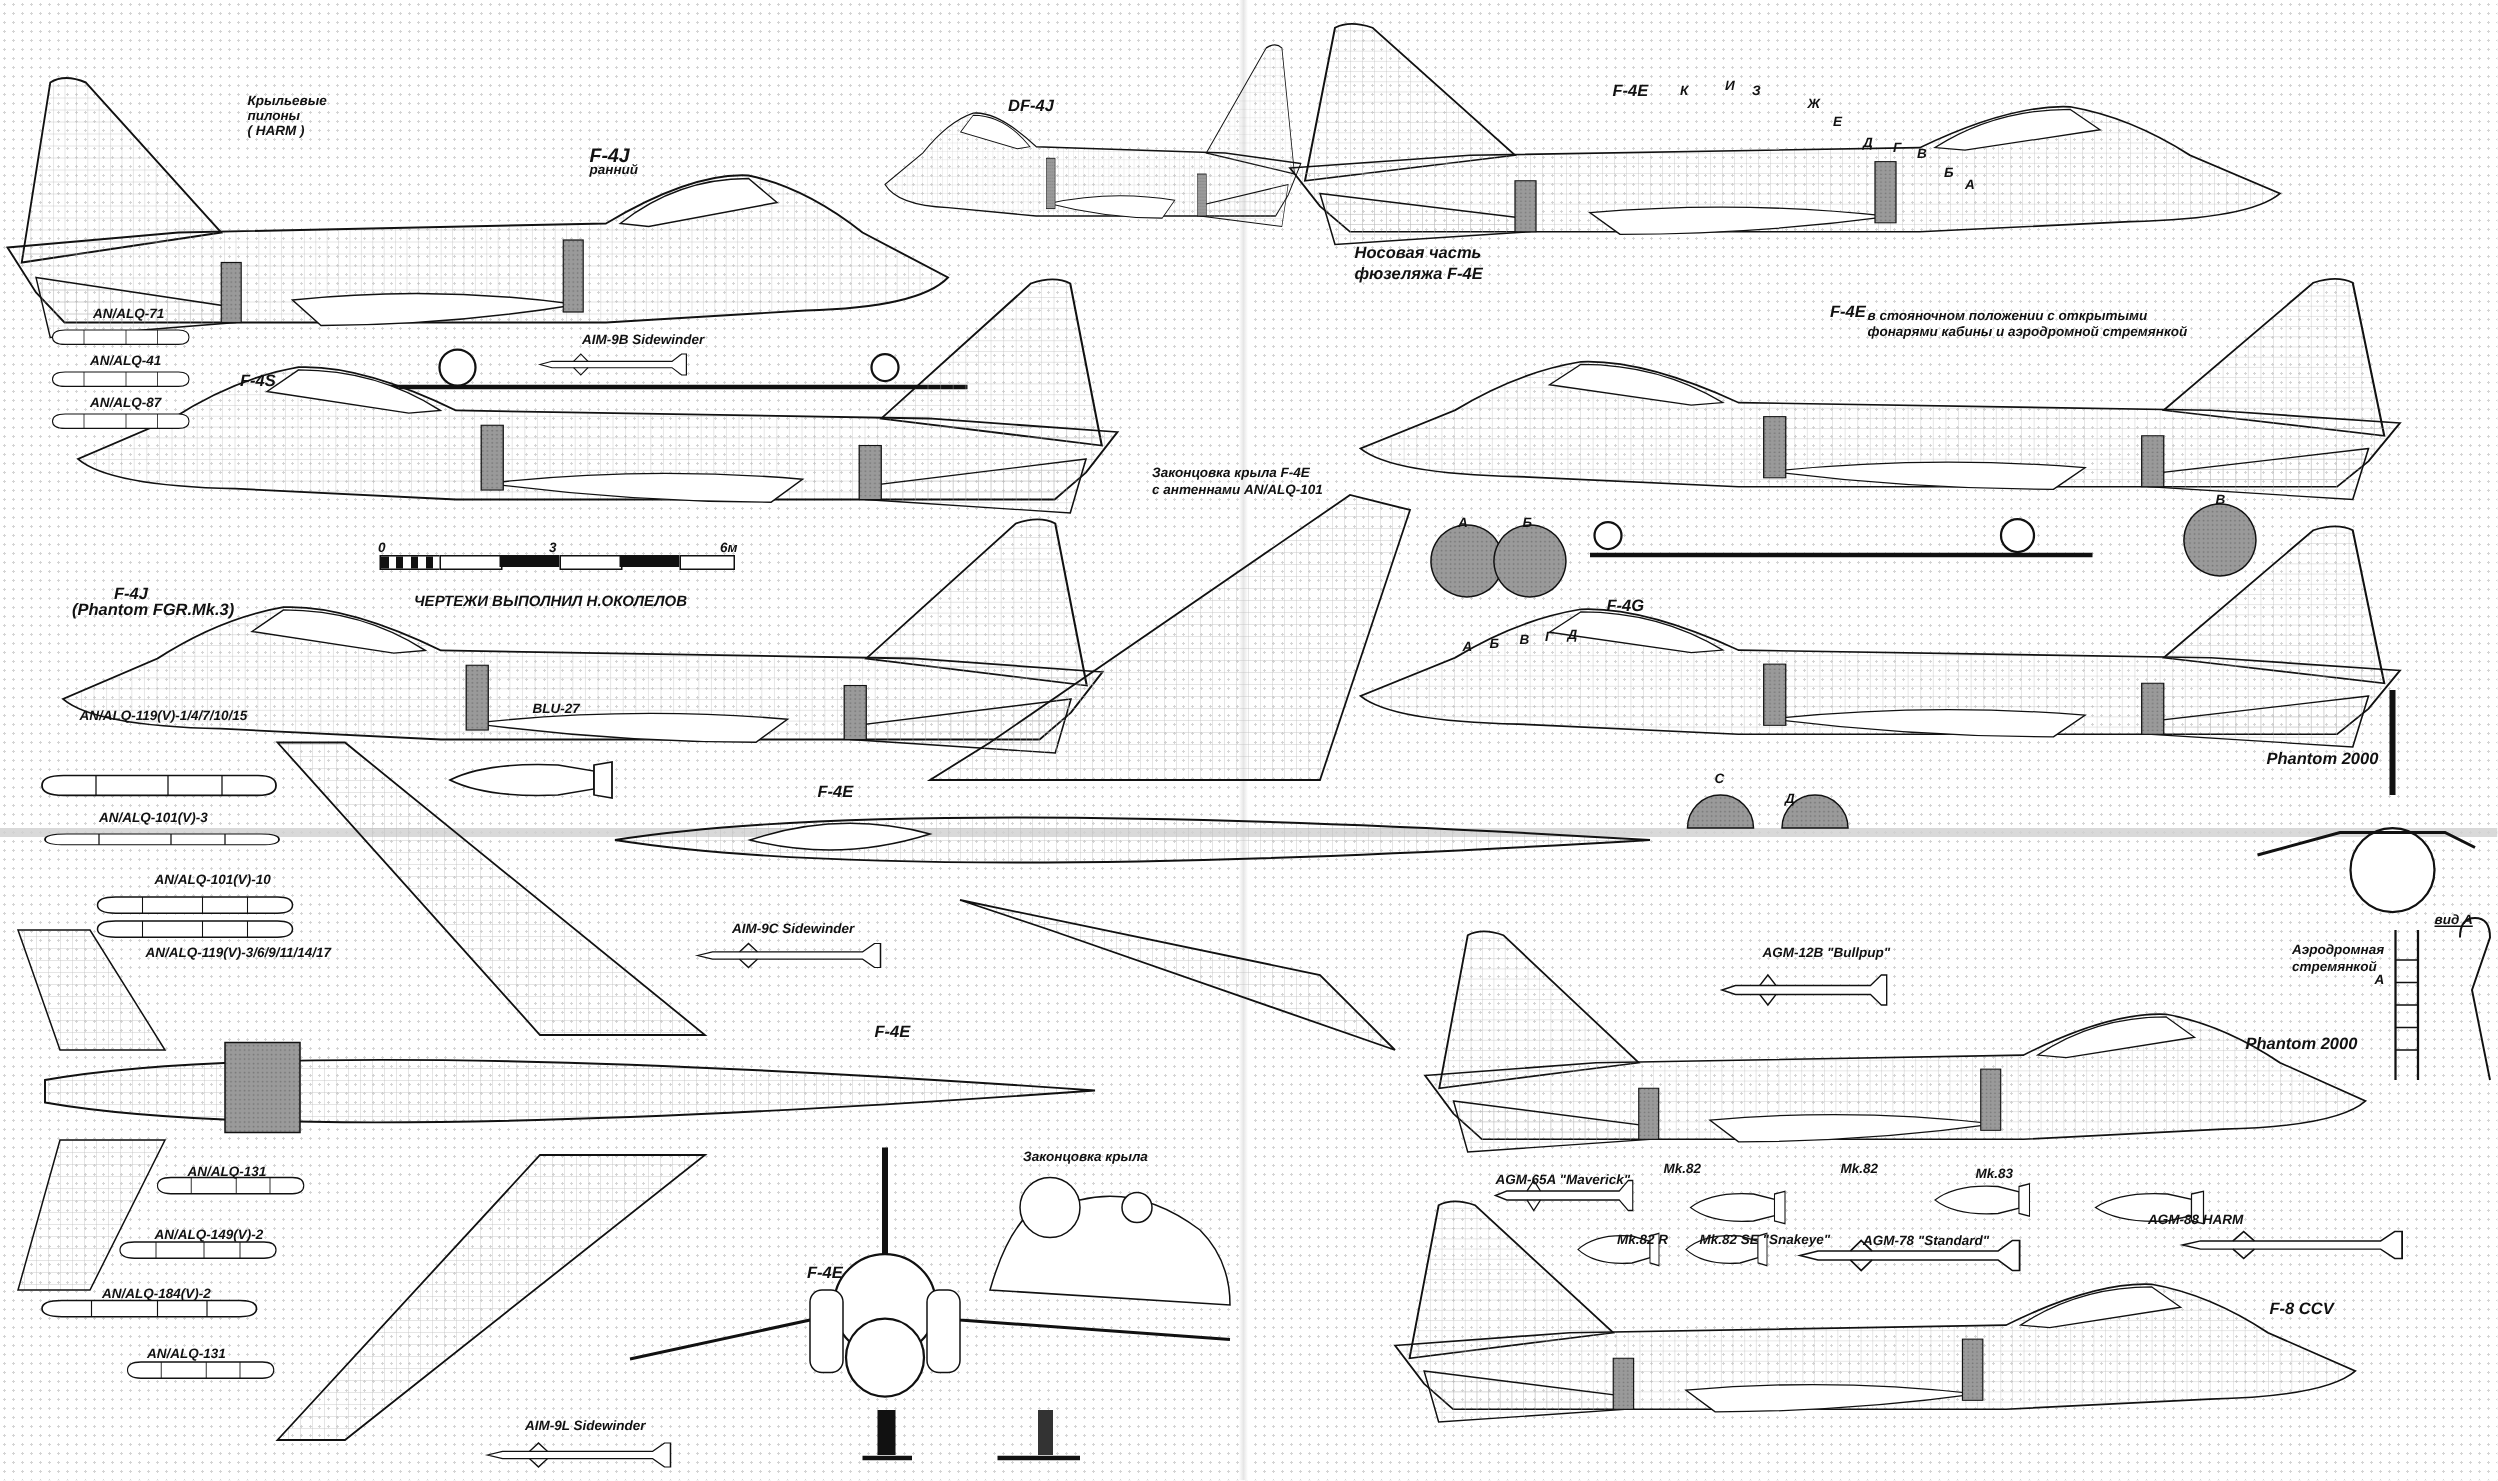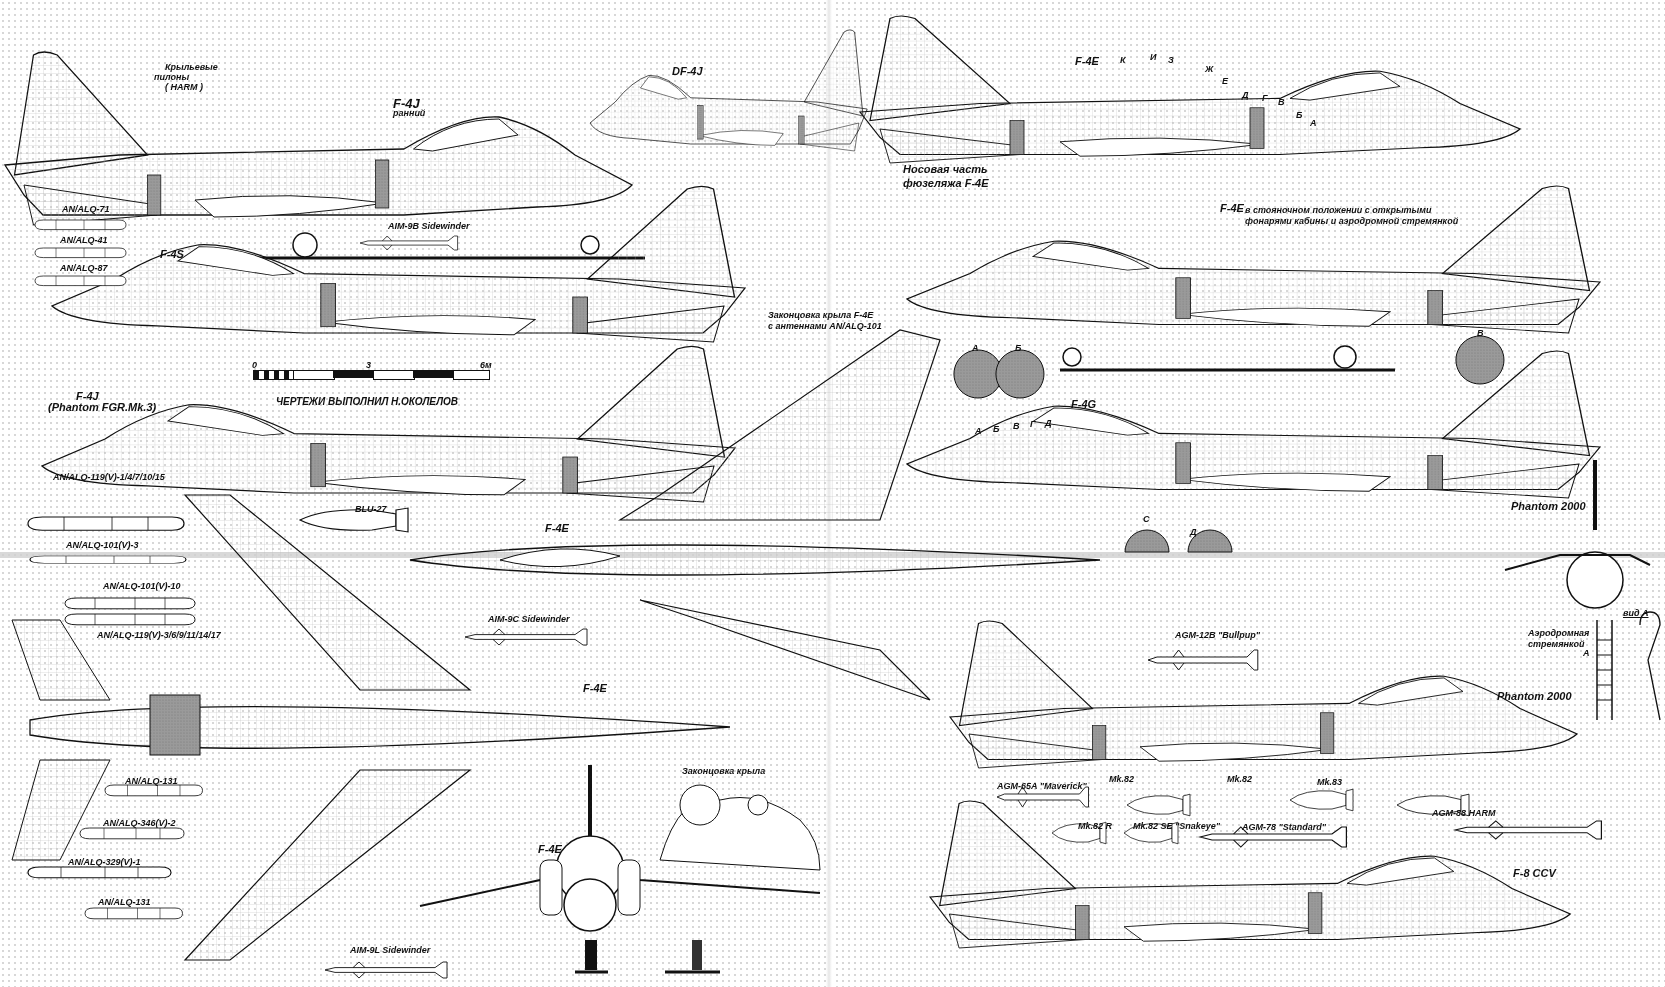--- a/index.html
+++ b/index.html
@@ -279,21 +279,21 @@
   <div class="lbl t-sm" style="left:1245px;top:216px">фонарями кабины и аэродромной стремянкой</div>
   <div class="lbl t-med" style="left:1071px;top:398px">F-4G</div>
   <div class="lbl t-med" style="left:545px;top:522px">F-4E</div>
   <div class="lbl t-med" style="left:583px;top:682px">F-4E</div>
   <div class="lbl t-med" style="left:538px;top:843px">F-4E</div>
   <div class="lbl t-med" style="left:1511px;top:500px">Phantom 2000</div>
   <div class="lbl t-med" style="left:1497px;top:690px">Phantom 2000</div>
   <div class="lbl t-med" style="left:1513px;top:867px">F-8 CCV</div>
 
   <div class="lbl t-sm" style="left:165px;top:62px">Крыльевые</div>
-  <div class="lbl t-sm" style="left:154px;top:72px">пилоны</div>
+  <div class="lbl t-sm" style="left:165px;top:72px">пилоны</div>
   <div class="lbl t-sm" style="left:165px;top:82px">( HARM )</div>
   <div class="lbl t-sm" style="left:768px;top:310px">Законцовка крыла F-4E</div>
   <div class="lbl t-sm" style="left:768px;top:321px">с антеннами AN/ALQ-101</div>
   <div class="lbl t-sm" style="left:682px;top:766px">Законцовка крыла</div>
   <div class="lbl t-sm" style="left:1528px;top:628px">Аэродромная</div>
   <div class="lbl t-sm" style="left:1528px;top:639px">стремянкой</div>
   <div class="lbl t-sm" style="left:1623px;top:608px;text-decoration:underline">вид А</div>
   <div class="lbl t-sm" style="left:1583px;top:648px">А</div>
 
   <div class="lbl t-sm" style="left:972px;top:343px">А</div>
@@ -320,26 +320,26 @@
   <div class="lbl t-sm" style="left:1045px;top:418px">Д</div>
 
   <div class="lbl t-sm" style="left:62px;top:204px">AN/ALQ-71</div>
   <div class="lbl t-sm" style="left:60px;top:235px">AN/ALQ-41</div>
   <div class="lbl t-sm" style="left:60px;top:263px">AN/ALQ-87</div>
   <div class="lbl t-sm" style="left:53px;top:472px">AN/ALQ-119(V)-1/4/7/10/15</div>
   <div class="lbl t-sm" style="left:66px;top:540px">AN/ALQ-101(V)-3</div>
   <div class="lbl t-sm" style="left:103px;top:581px">AN/ALQ-101(V)-10</div>
   <div class="lbl t-sm" style="left:97px;top:630px">AN/ALQ-119(V)-3/6/9/11/14/17</div>
   <div class="lbl t-sm" style="left:125px;top:776px">AN/ALQ-131</div>
-  <div class="lbl t-sm" style="left:103px;top:818px">AN/ALQ-346(V)-2</div>
-  <div class="lbl t-sm" style="left:68px;top:857px">AN/ALQ-329(V)-1</div>
+  <div class="lbl t-sm" style="left:103px;top:818px">AN/ALQ-149(V)-2</div>
+  <div class="lbl t-sm" style="left:68px;top:857px">AN/ALQ-184(V)-2</div>
   <div class="lbl t-sm" style="left:98px;top:897px">AN/ALQ-131</div>
 
   <div class="lbl t-sm" style="left:388px;top:221px">AIM-9B Sidewinder</div>
-  <div class="lbl t-sm" style="left:355px;top:504px">BLU-27</div>
+  <div class="lbl t-sm" style="left:355px;top:467px">BLU-27</div>
   <div class="lbl t-sm" style="left:488px;top:614px">AIM-9C Sidewinder</div>
   <div class="lbl t-sm" style="left:350px;top:945px">AIM-9L Sidewinder</div>
   <div class="lbl t-sm" style="left:1175px;top:630px">AGM-12B "Bullpup"</div>
   <div class="lbl t-sm" style="left:997px;top:781px">AGM-65A "Maverick"</div>
   <div class="lbl t-sm" style="left:1109px;top:774px">Mk.82</div>
   <div class="lbl t-sm" style="left:1227px;top:774px">Mk.82</div>
   <div class="lbl t-sm" style="left:1317px;top:777px">Mk.83</div>
   <div class="lbl t-sm" style="left:1432px;top:808px">AGM-88  HARM</div>
   <div class="lbl t-sm" style="left:1078px;top:821px">Mk.82 R</div>
   <div class="lbl t-sm" style="left:1133px;top:821px">Mk.82 SE "Snakeye"</div>

